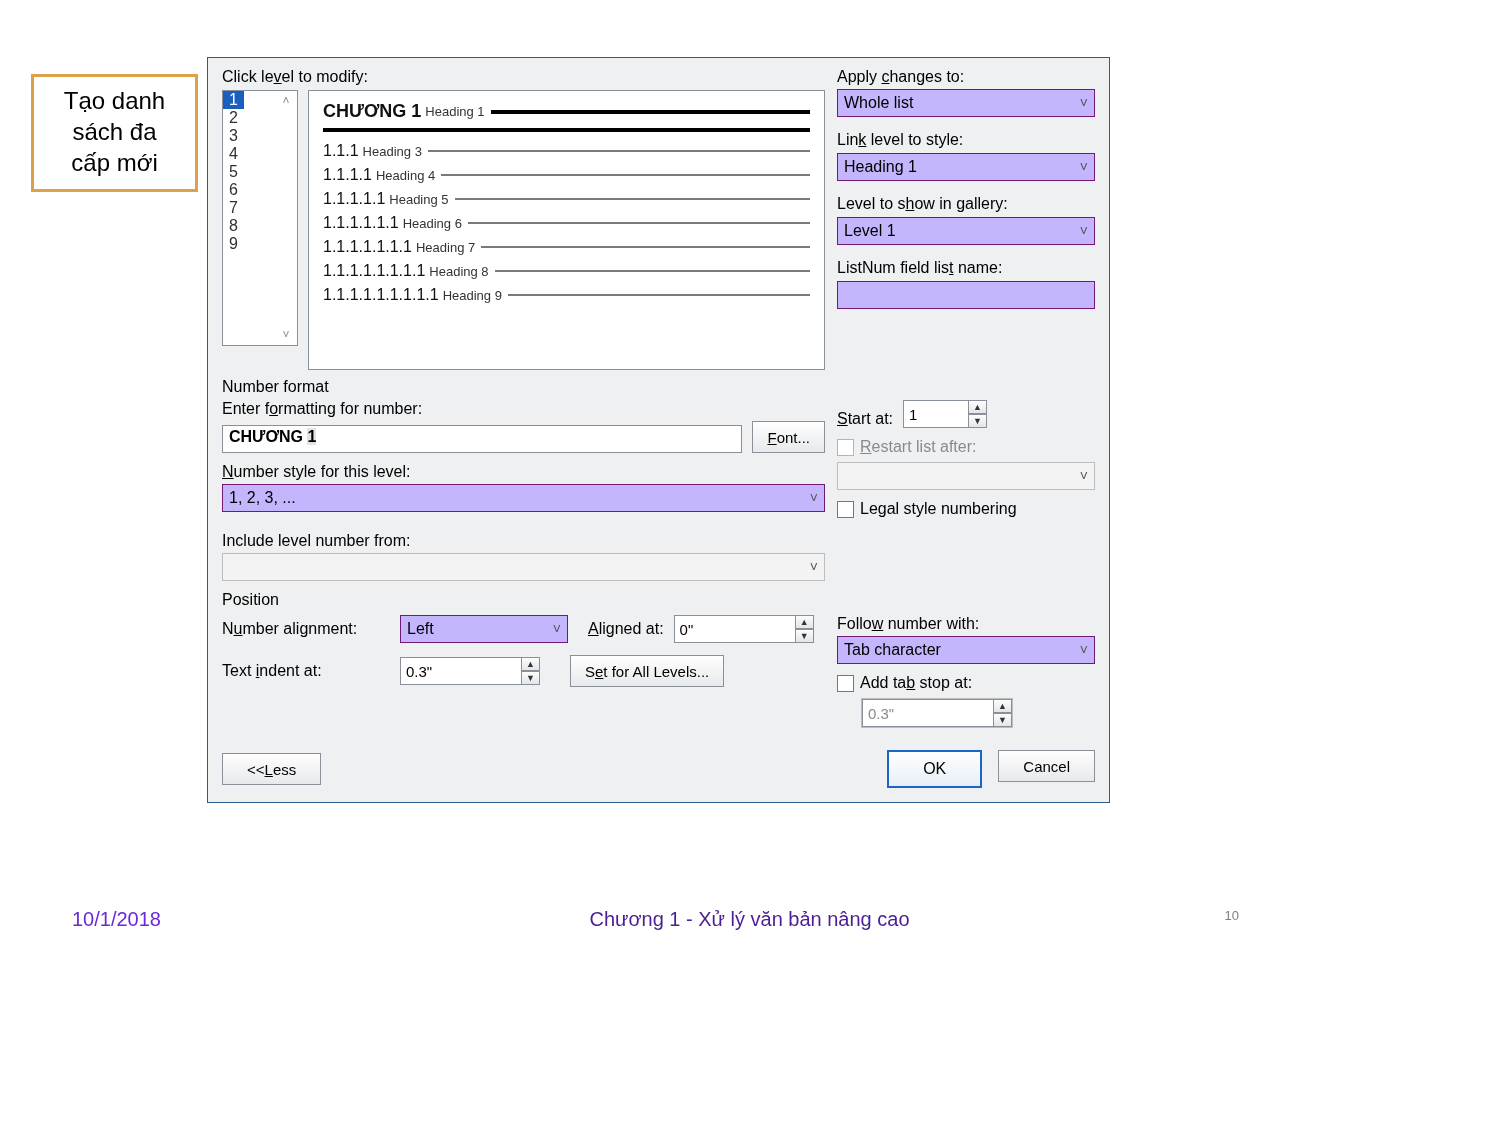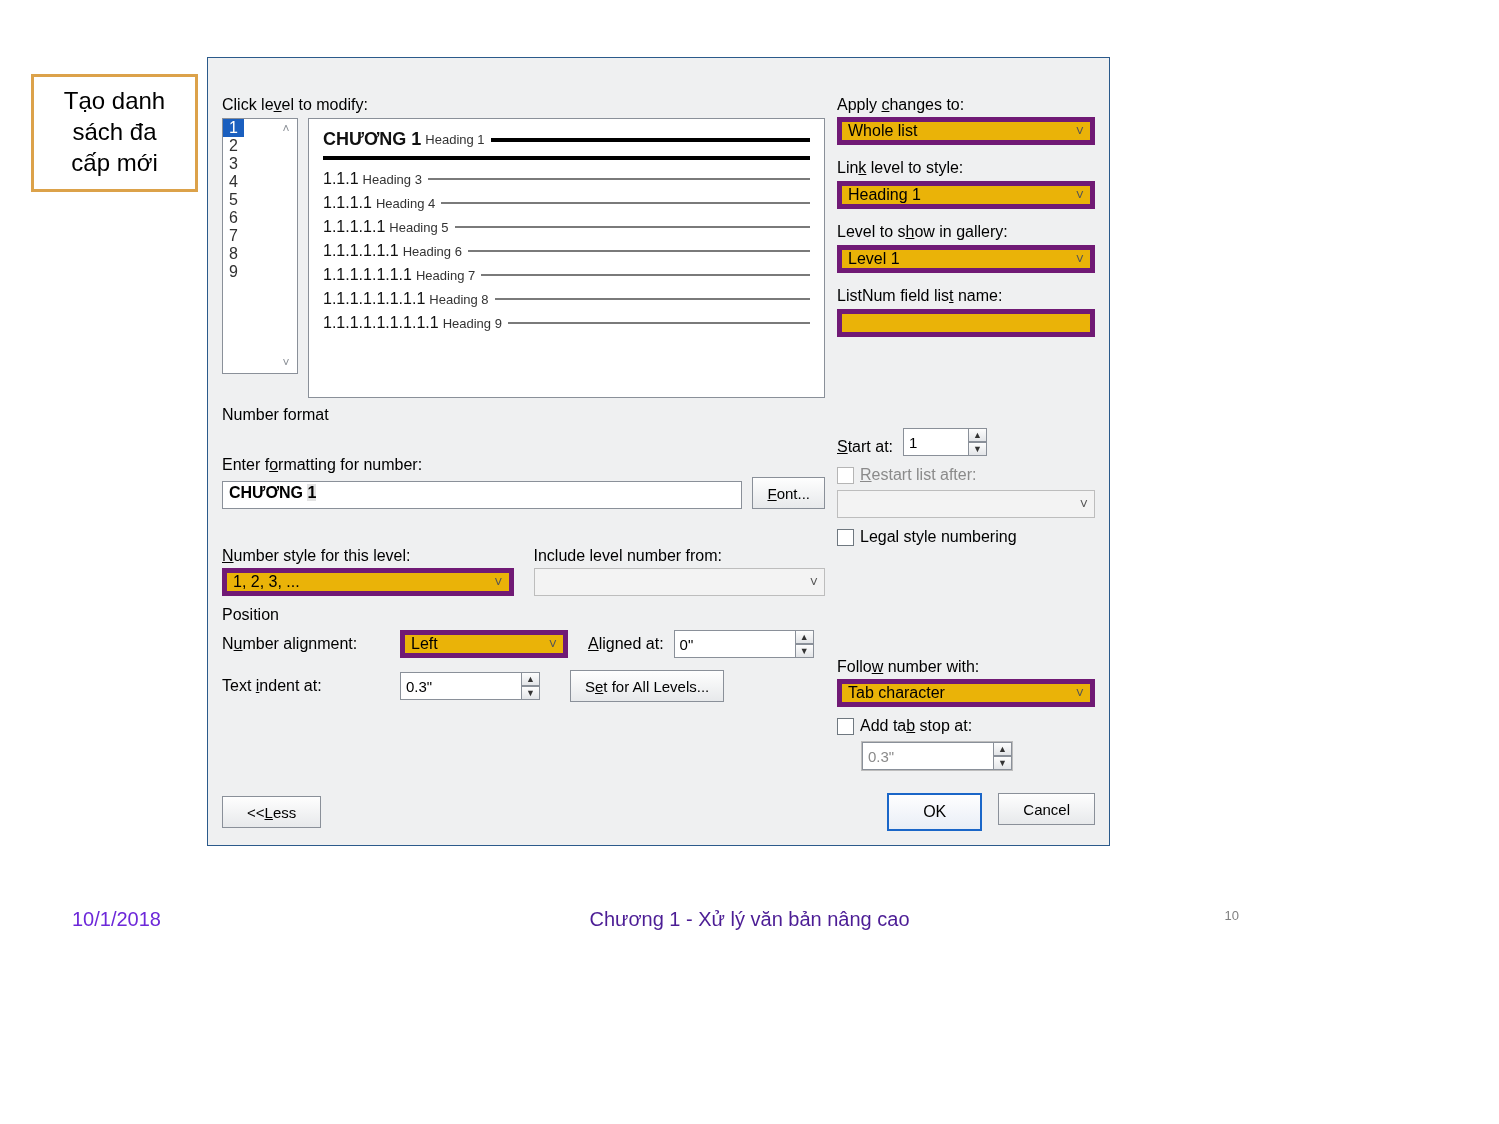--- a/index.html
+++ b/index.html
@@ -46,21 +46,21 @@
   .titlebar-buttons { display:flex; gap:4px; }
   .tb-btn {
     width: 28px; height: 22px;
     display:flex; align-items:center; justify-content:center;
     font-size: 14px; font-weight:bold;
     border-radius: 2px;
   }
   .tb-help { background: linear-gradient(#c7e2ff,#8fbef0); border:1px solid #4a7fbf; color:#2a4a7a;}
   .tb-close{ background: linear-gradient(#f08a7a,#d04a32); border:1px solid #a0301a; color:#fff;}
   .dlg-body { padding: 10px 14px 14px 14px; }
-  .label { font-size:16px; margin-bottom:3px; display:block;margin-top:28px;}
+  .label { font-size:16px; margin-bottom:3px; display:block;}
   u.hot { text-decoration: underline; }
   .top-area { display:flex; gap:12px; }
   .left-col { flex: 1 1 auto; }
   .right-col { width: 258px; }
   .level-pick { display:flex; gap:10px; margin-top:4px;}
   .level-list {
     width: 74px; height: 254px;
     border:1px solid #8a9099; background:#fff;
     position:relative;
     font-size:16px;
@@ -81,41 +81,41 @@
   }
   .pv-row { display:flex; align-items:center; margin-bottom:6px;}
   .pv-num { font-weight: bold; font-size:18px; color:#111;}
   .pv-num.small { font-size:16px; font-weight:normal;}
   .pv-head { font-size:13px; color:#333; margin-left:4px;}
   .pv-line { flex:1; height:2px; background:#7a7a7a; margin-left:6px;}
   .pv-line.big { height:4px; background:#000;}
   .pv-full { height:4px; background:#000; margin:6px 0 10px 0;}
   .combo, .input {
     height:28px; width:100%;
-    border:5px solid #701a75; background:#eab308;
+    border:1px solid #701a75; background:#c4b5fd;
     display:flex; align-items:center; justify-content:space-between;
     padding:0 6px; box-sizing:border-box;
     font-size:16px;
   }
   .combo .chev { color:#555; font-size:14px;}
   .input { justify-content:flex-start;}
   .section-label { font-size:16px; margin:10px 0 4px 0;}
   .section-label.top { margin-top:14px;}
   .numfmt-row1 { display:flex; gap:10px; align-items:flex-end;}
   .fmt-input {
     flex:1; height:28px; border:1px solid #8a9099; background:#fff;
     font-size:16px; font-weight:bold; padding:2px 6px; box-sizing:border-box;
   }
   .fmt-input .hl { background:#e4e4e4;}
   .btn {
     height:30px; padding:0 14px;
     border:1px solid #8a9099; background:linear-gradient(#fefefe,#e7e9eb);
     font-size:15px; display:flex; align-items:center; justify-content:center;
   }
-  .numfmt-row2 { display:flex; gap:20px; margin-top:10px;}
+  .numfmt-row2 { display:flex; gap:20px; margin-top:10px;flex-direction:column;}
   .half { flex:1; }
   .spinner { display:flex; }
   .spinner .sp-input { flex:1; height:26px; border:1px solid #8a9099; background:#fff; padding:0 5px; font-size:15px; display:flex;align-items:center;}
   .spinner .sp-btns { width:18px; display:flex; flex-direction:column;}
   .spinner .sp-btns div { flex:1; border:1px solid #8a9099; border-left:none; background:linear-gradient(#fdfdfd,#e3e5e8); font-size:9px; display:flex;align-items:center;justify-content:center; color:#333;}
   .chk { display:flex; align-items:center; gap:6px; font-size:16px;}
   .chk .box { width:15px;height:15px;border:1px solid #6f7880;background:#fff;}
   .chk.disabled { color:#8a8a8a;}
   .chk.disabled .box{ border-color:#b5b5b5;}
   .pos-grid { display:flex; gap:16px; margin-top:6px;}

